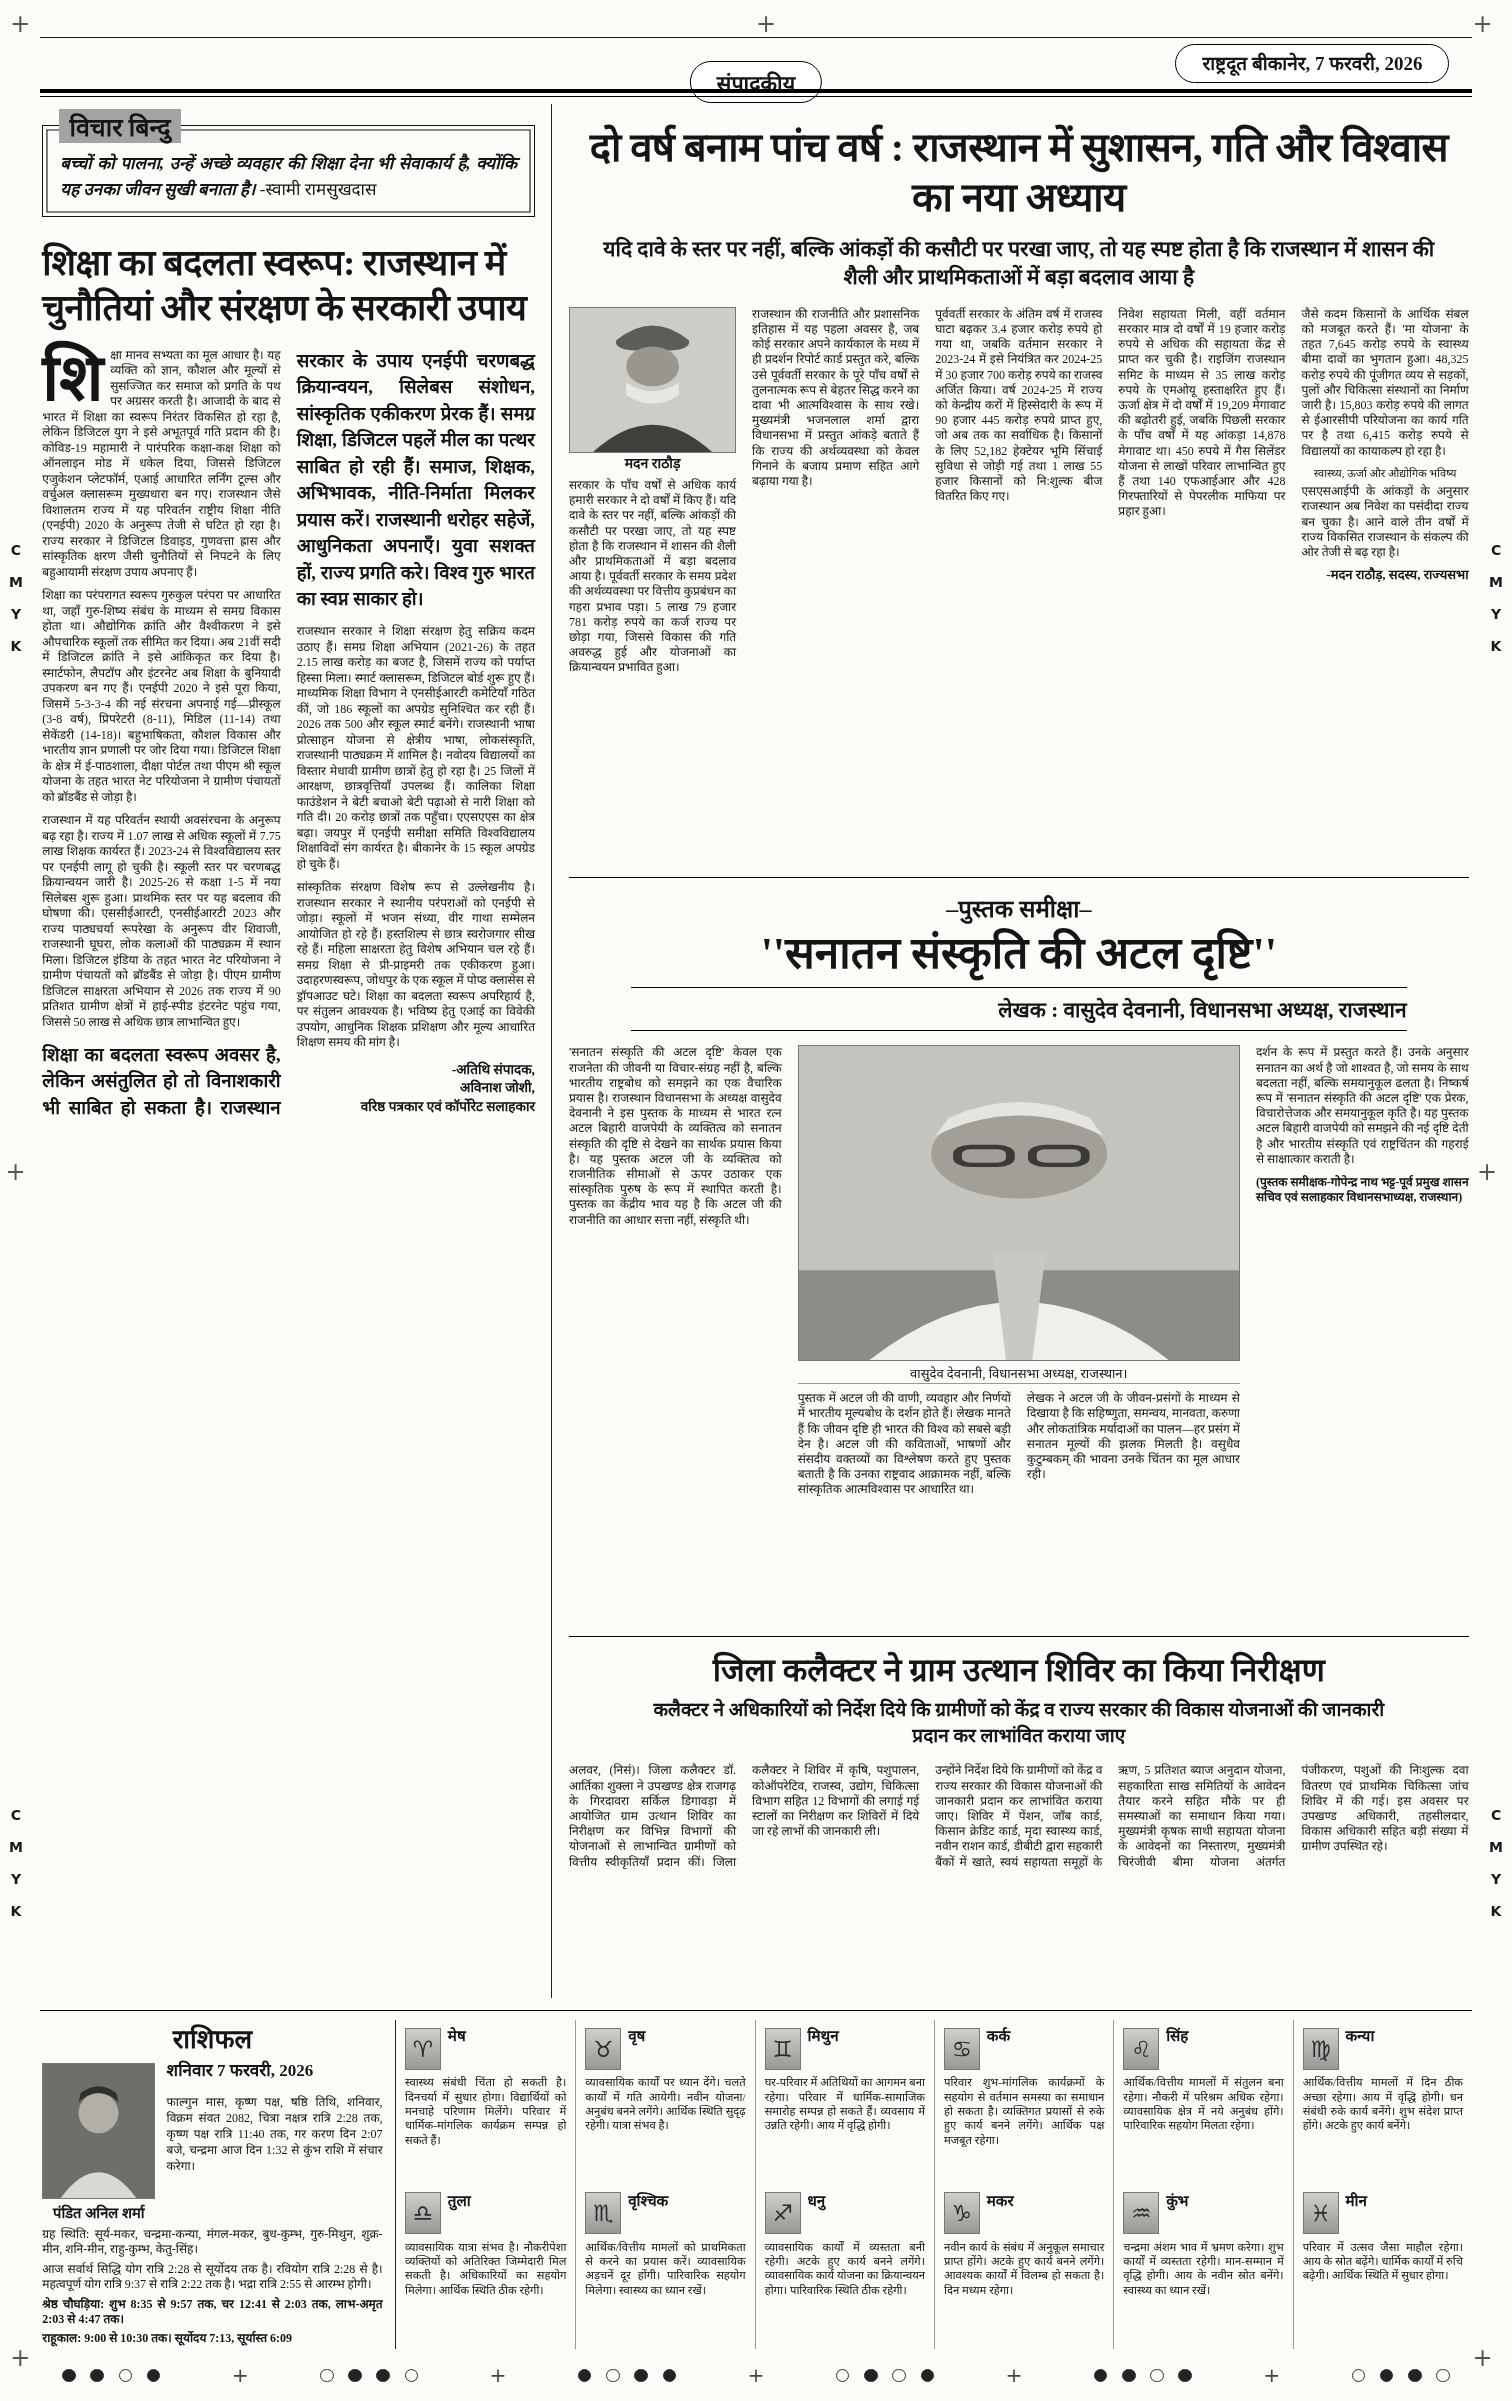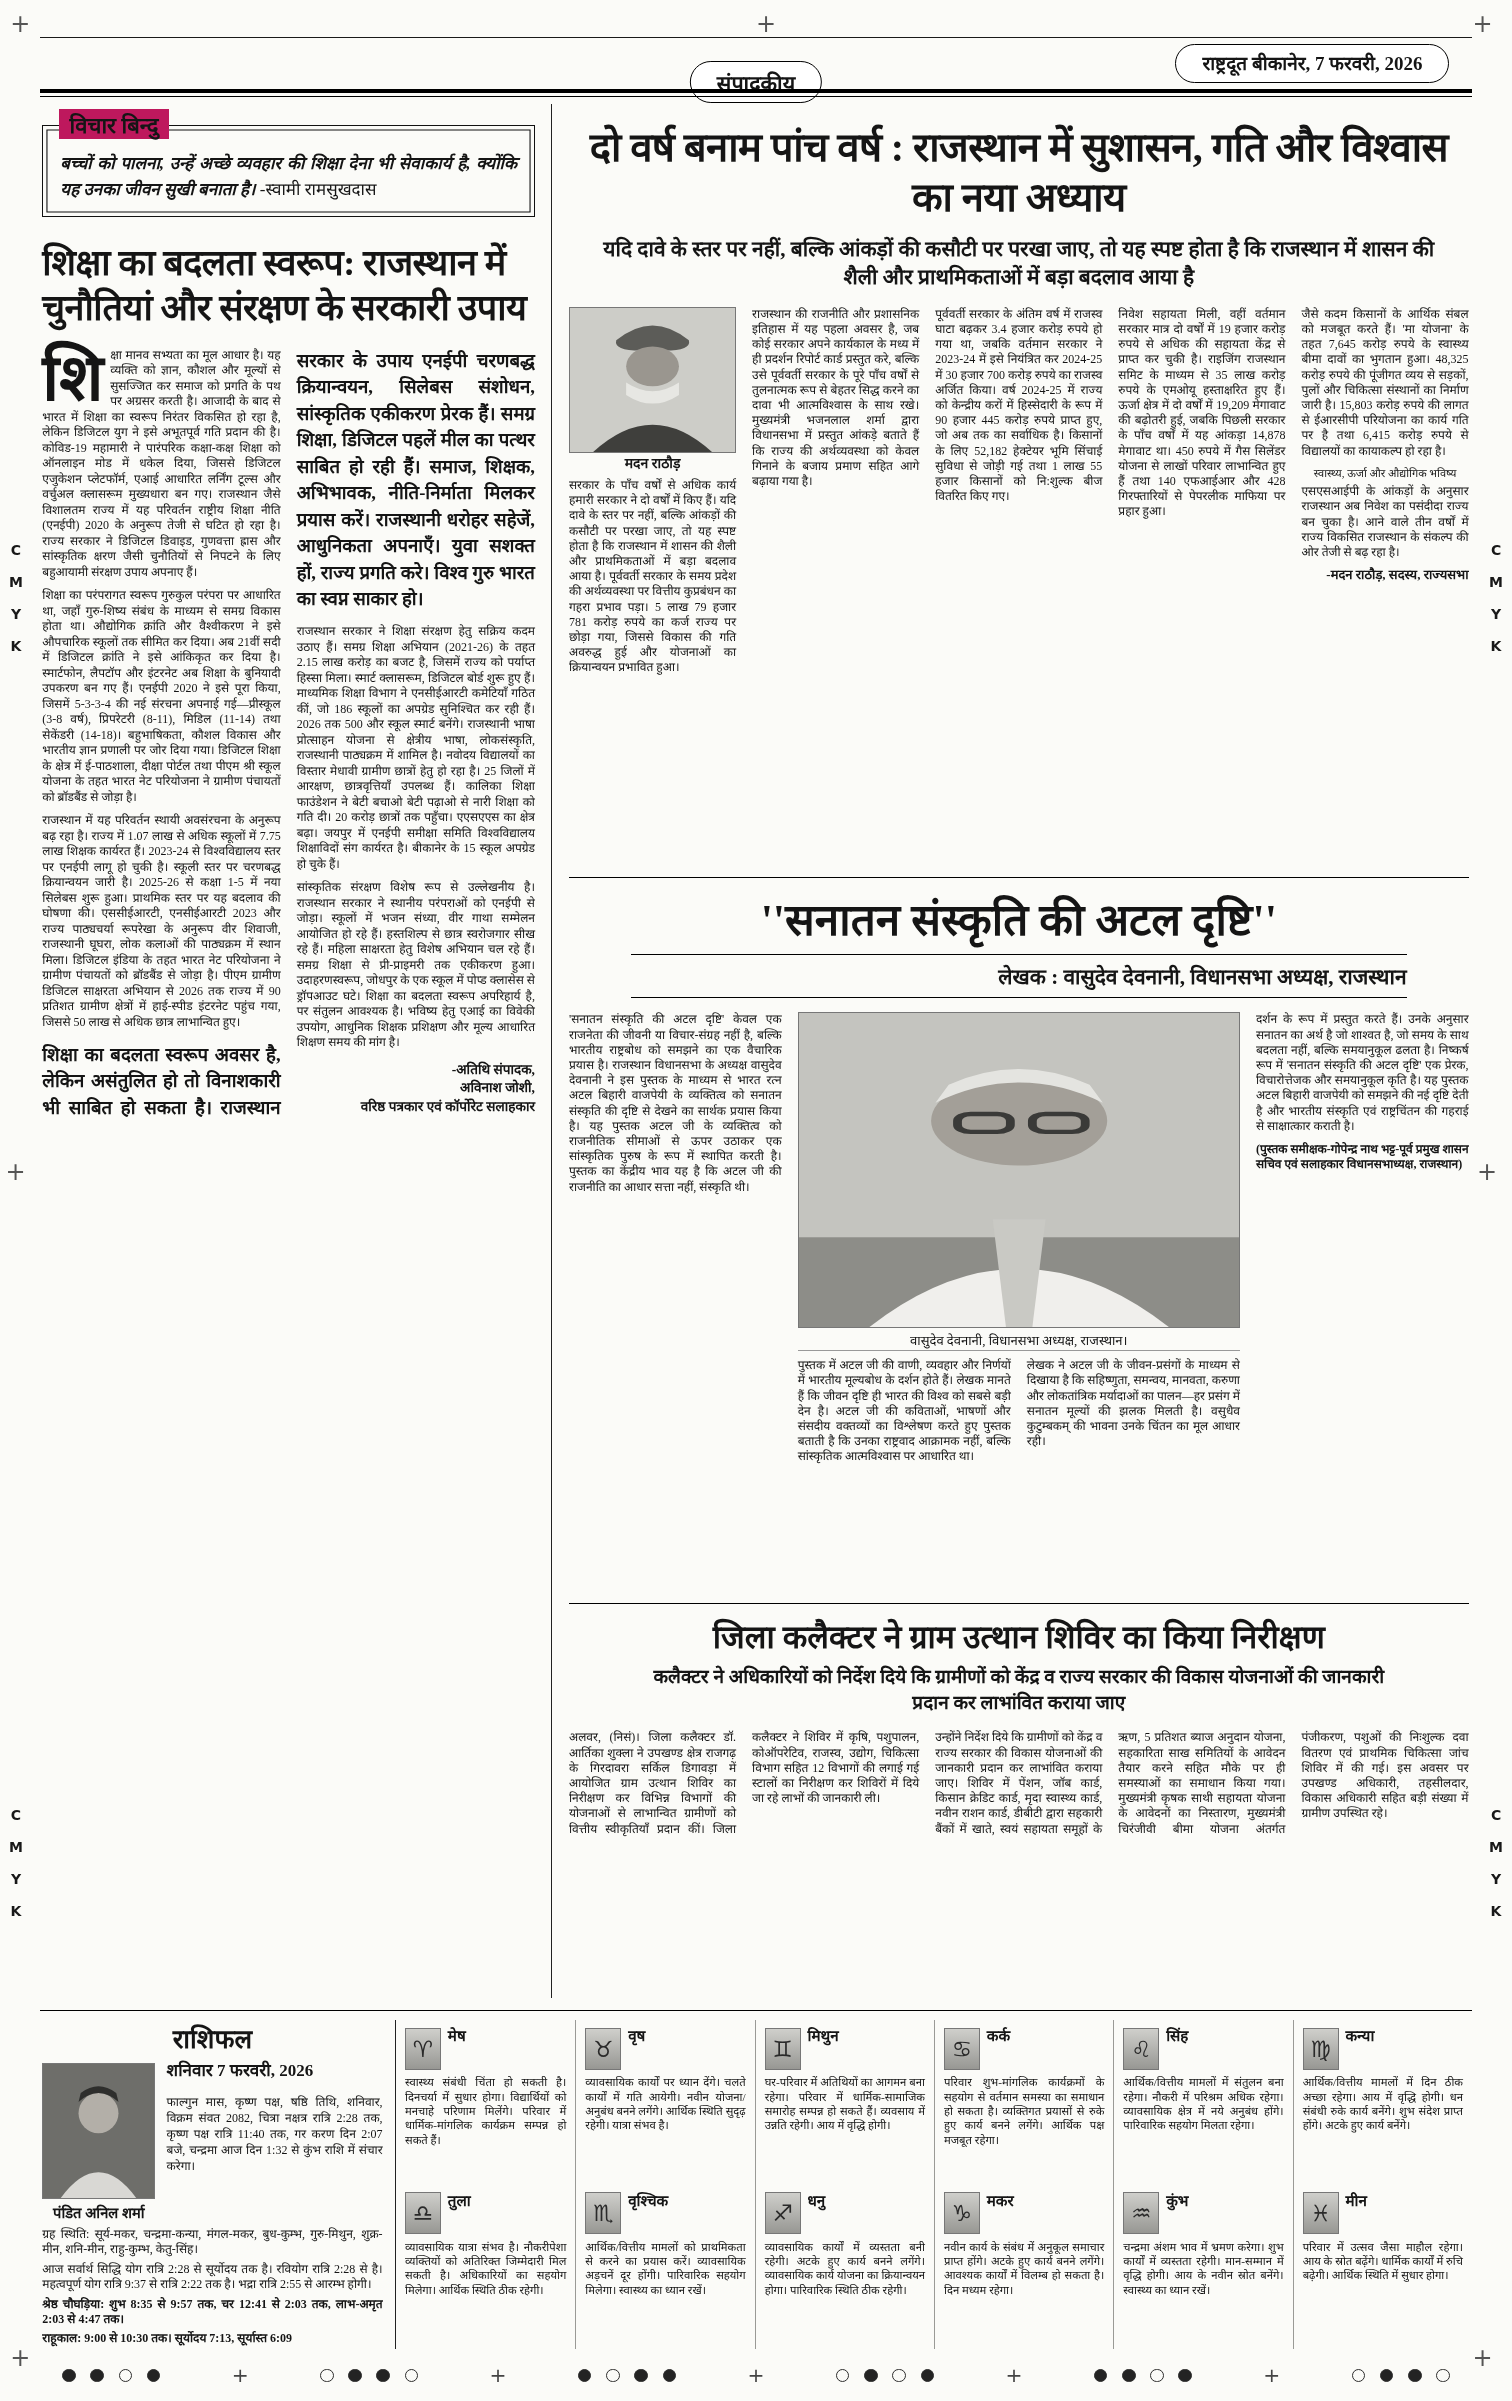--- a/index.html
+++ b/index.html
@@ -24,21 +24,21 @@
   .headrule{position:absolute;top:89px;left:40px;right:40px;border-top:4.5px solid #000;}
   .headrule::after{content:"";display:block;margin-top:2.8px;border-top:1.1px solid #000;}
 
   
   .content{position:absolute;top:104px;left:40px;right:40px;height:1894px;display:flex;overflow:hidden;}
   .leftcol{width:511px;flex:none;padding:10.2px 16px 0 2.3px;}
   .rightcol{flex:1;border-left:1.1px solid #222;padding:3.4px 3.4px 0 17px;display:flex;flex-direction:column;}
 
   
   .vbox{position:relative;border:1.1px solid #111;box-shadow:inset 0 0 0 3.4px #fbfbf8, inset 0 0 0 4.5px #111;padding:25px 17px 13.6px;margin-top:11.3px;}
-  .vtitle{position:absolute;top:-17px;left:16px;background:#be185d;padding:0 10.2px;font-size:22px;font-weight:700;}
+  .vtitle{position:absolute;top:-17px;left:16px;background:#a3a3a3;padding:0 10.2px;font-size:25px;font-weight:700;}
   .vquote{font-size:17px;line-height:25.4px;font-weight:700;font-style:italic;text-align:justify;}
   .vauthor{font-weight:400;font-style:normal;white-space:nowrap;}
 
   
   .lhead{font-size:36px;line-height:45px;font-weight:700;margin:24px 0 17px;letter-spacing:-0.6px;}
   .lbody{column-count:2;column-gap:16px;font-size:12px;line-height:15.5px;text-align:justify;}
   .lbody p{margin-bottom:8px;}
   .dropcap{float:left;font-size:65px;line-height:52px;font-weight:700;padding:4.5px 6.8px 0 0;}
   .pullquote{font-weight:700;font-size:18.6px;line-height:26.5px;margin:11.3px 0;text-align:justify;}
   .lsign{text-align:right;font-weight:700;font-size:13.6px;line-height:18.6px;margin-top:10.2px;column-span:none;}
@@ -202,20 +202,21 @@
             <div class="msub">स्वास्थ्य, ऊर्जा और औद्योगिक भविष्य</div>
             <p>एसएसआईपी के आंकड़ों के अनुसार राजस्थान अब निवेश का पसंदीदा राज्य बन चुका है। आने वाले तीन वर्षों में राज्य विकसित राजस्थान के संकल्प की ओर तेजी से बढ़ रहा है।</p>
             <div class="msign">-मदन राठौड़, सदस्य, राज्यसभा</div>
           </div>
         </div>
       </article>
 
       <hr class="secline">
 
       <article>
+        <div class="rkicker">–पुस्तक समीक्षा–</div>
         <h2 class="rhead">''सनातन संस्कृति की अटल दृष्टि''</h2>
         <div class="rbyline">लेखक : वासुदेव देवनानी, विधानसभा अध्यक्ष, राजस्थान</div>
         <div class="rbody">
           <div>
             <p>'सनातन संस्कृति की अटल दृष्टि' केवल एक राजनेता की जीवनी या विचार-संग्रह नहीं है, बल्कि भारतीय राष्ट्रबोध को समझने का एक वैचारिक प्रयास है। राजस्थान विधानसभा के अध्यक्ष वासुदेव देवनानी ने इस पुस्तक के माध्यम से भारत रत्न अटल बिहारी वाजपेयी के व्यक्तित्व को सनातन संस्कृति की दृष्टि से देखने का सार्थक प्रयास किया है। यह पुस्तक अटल जी के व्यक्तित्व को राजनीतिक सीमाओं से ऊपर उठाकर एक सांस्कृतिक पुरुष के रूप में स्थापित करती है। पुस्तक का केंद्रीय भाव यह है कि अटल जी की राजनीति का आधार सत्ता नहीं, संस्कृति थी।</p>
           </div>
           <div class="rcenter">
             <div class="photo-frame pf-review">
               <svg viewBox="0 0 100 140" width="100%" height="100%" preserveAspectRatio="none">
                 <rect width="100" height="140" fill="#c4c4bf"></rect>

